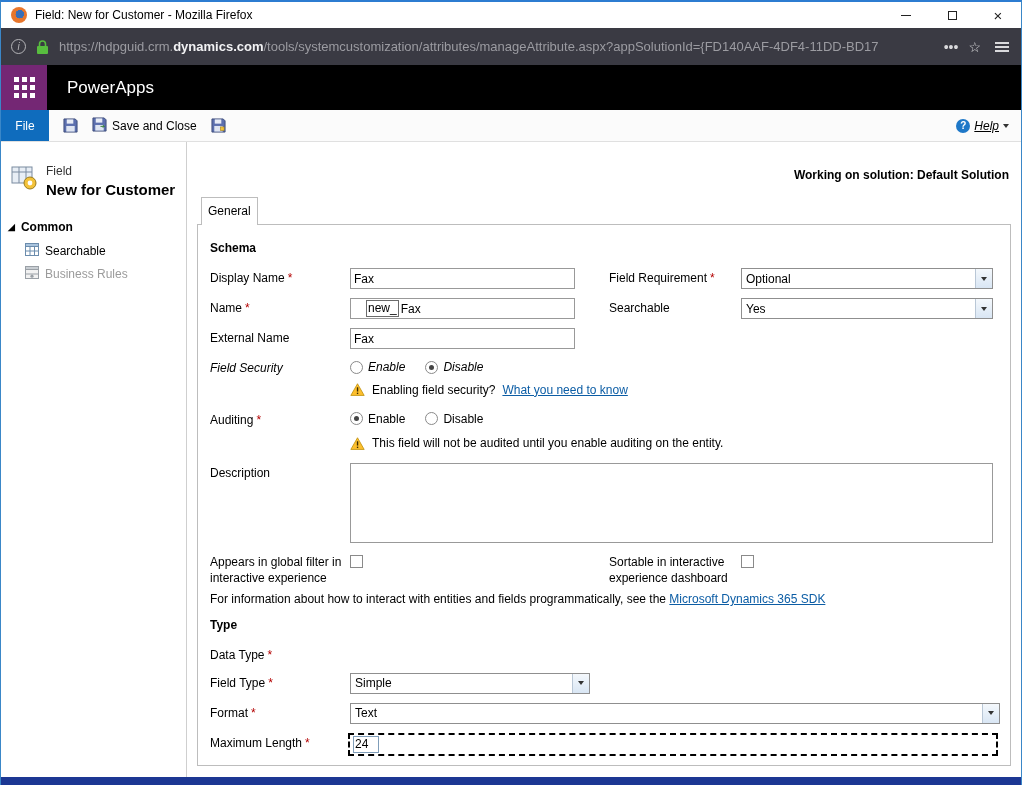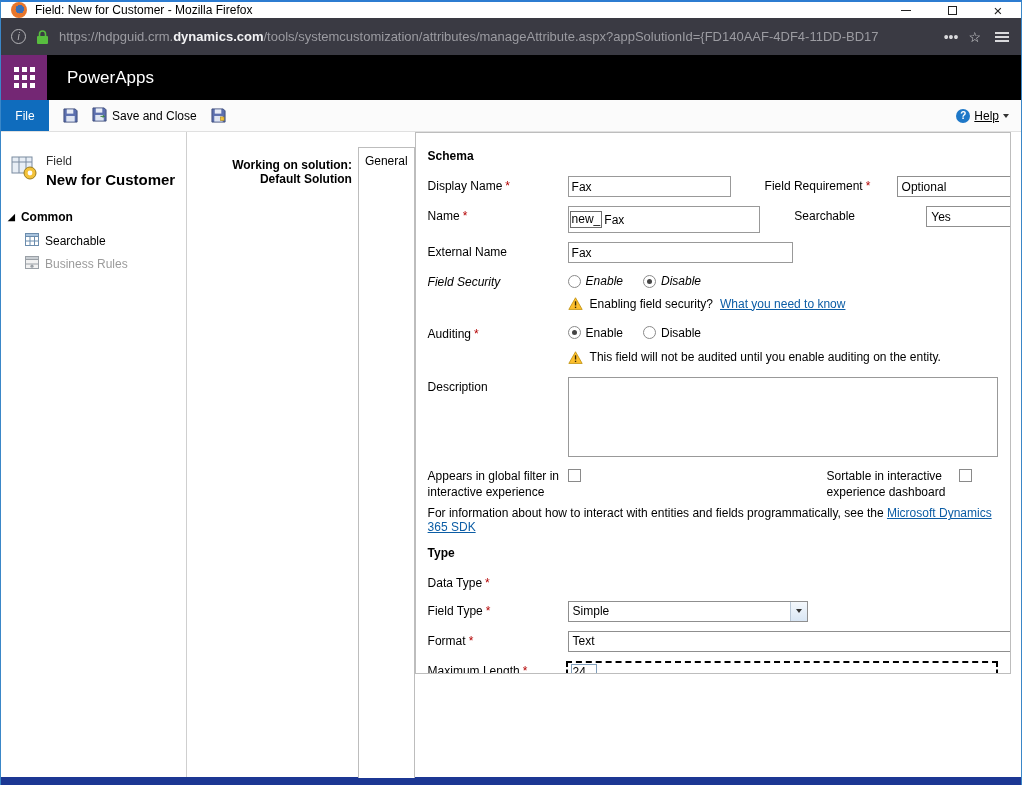--- a/index.html
+++ b/index.html
@@ -4,21 +4,21 @@
 <style>
   * { margin:0; padding:0; box-sizing:border-box; }
   html,body { background:#e8e8e8; }
   body { font-family:"Liberation Sans", sans-serif; color:#000; }
 
   .window { width:1022px; height:785px; background:#fff; border-left:1px solid #3a87c8;
             border-right:1px solid #3a87c8; border-top:2px solid #2c7cd1;
             display:flex; flex-direction:column; overflow:hidden; position:relative; }
 
   
-  .titlebar { height:16px; background:#fff; display:flex; align-items:center; gap:8px;
+  .titlebar { height:26px; background:#fff; display:flex; align-items:center; gap:8px;
               padding-left:10px; font-size:12px; flex:none; }
   .ff-icon { width:16px; height:16px; border-radius:50%; flex:none;
              background:radial-gradient(circle at 55% 45%, #3a6fb8 0 34%, #e8762c 35% 100%); }
   .win-controls { margin-left:auto; display:flex; height:100%; }
   .wc { width:46px; height:100%; display:flex; align-items:center; justify-content:center;
         color:#222; cursor:pointer; }
   .min-glyph { width:10px; height:1px; background:#222; display:block; }
   .max-glyph { width:9px; height:9px; border:1px solid #222; display:block; }
   .close-glyph { font-size:15px; line-height:1; }
 
@@ -49,38 +49,38 @@
   .file-tab { width:48px; height:100%; background:#0f6cbd; color:#fff; font-size:12px;
               display:flex; align-items:center; justify-content:center; cursor:pointer; flex:none; }
   .rb-icon { margin-left:14px; display:flex; cursor:pointer; flex:none; }
   .rb-btn { display:flex; align-items:center; gap:5px; margin-left:14px; font-size:12px;
             cursor:pointer; flex:none; }
   .help { margin-left:auto; margin-right:12px; display:flex; align-items:center; gap:4px;
           font-size:12px; cursor:pointer; }
   .help-icon { width:14px; height:14px; border-radius:50%; background:#1e78c8; color:#fff;
                font-size:10px; font-weight:bold; display:flex; align-items:center;
                justify-content:center; flex:none; }
-  .help-label { text-decoration:underline; }
+  .help-label { text-decoration:underline;font-style:italic; }
   .caret { width:0; height:0; border-left:3px solid transparent; border-right:3px solid transparent;
            border-top:4px solid #333; }
 
   
   .content { flex:1; display:flex; min-height:0; background:#fff; }
   .sidebar { width:186px; flex:none; border-right:1px solid #cfcfcf; padding-top:22px; }
   .entity { display:flex; gap:9px; padding:0 8px 16px 10px; align-items:flex-start; }
   .entity-type { font-size:12px; color:#333; margin-bottom:3px; }
   .entity-name { font-size:15px; font-weight:bold; }
   .nav-group { display:flex; align-items:center; gap:6px; font-size:12px; font-weight:bold;
                padding:6px 6px 6px 7px; cursor:pointer; }
   .tri { font-size:9px; line-height:1; }
   .nav-item { display:flex; align-items:center; gap:6px; font-size:12px;
               padding:3px 6px 4px 24px; cursor:pointer; }
   .nav-item.disabled { color:#9b9b9b; }
 
-  .main { flex:1; display:flex; flex-direction:row; padding:0 10px; min-width:0; }
+  .main { flex:1; display:flex; flex-direction:column; padding:0 10px; min-width:0; }
   .working-on { font-size:12px; font-weight:bold; text-align:right; padding:26px 2px 0 0; }
   .tabstrip { margin-top:15px; display:flex; }
   .tab { border:1px solid #bdbdbd; border-bottom:none; background:#fff; padding:6px 6px 7px;
          font-size:12px; margin-left:4px; margin-bottom:-1px; position:relative; z-index:2;
          cursor:pointer; }
   .panel { border:1px solid #bdbdbd; height:542px; padding:10px 12px 0 12px; overflow:hidden;
            background:#fff; }
 
   .section-title { font-size:12px; font-weight:bold; margin:6px 0 13px 0; }
   .frow { display:flex; align-items:flex-start; margin-bottom:9px; font-size:12px; }
@@ -93,22 +93,22 @@
   .w225 { width:225px; } .w240 { width:240px; } .w252 { width:252px; } .w650 { width:650px; }
   .sel { height:21px; border:1px solid #8f8f8f; background:#fff; display:flex; align-items:center;
          cursor:pointer; flex:none; }
   .sval { flex:1; padding:0 4px; white-space:nowrap; overflow:hidden; }
   .sarrow { width:17px; height:100%; border-left:1px solid #b9c7d6; flex:none;
             background:linear-gradient(#f4f8fc,#d9e6f4); display:flex; align-items:center;
             justify-content:center; }
   .sarrow::after { content:""; border-left:3.5px solid transparent; border-right:3.5px solid transparent;
                    border-top:4px solid #333; }
 
-  .name-wrap { width:225px; height:27px; border:1px solid #999; background:#fff; display:flex;
-               align-items:center; padding-left:1px; }
+  .name-wrap { width:225px; height:21px; border:1px solid #999; background:#fff; display:flex;
+               align-items:center; padding-left:15px; }
   .prefix { border:1px solid #6b6b6b; padding:0 1px; margin-right:2px; font-size:12px;
             line-height:15px; background:#fff; flex:none; }
   .name-rest { border:none; outline:none; flex:1; font-size:12px; height:17px; padding:0;
                font-family:"Liberation Sans", sans-serif; min-width:0; }
 
   .rgroup { display:flex; align-items:center; gap:5px; margin-right:20px; padding-top:2px;
             cursor:pointer; }
   .radio { width:13px; height:13px; border:1px solid #8a8a8a; border-radius:50%; background:#fff;
            position:relative; flex:none; }
   .radio.on::after { content:""; position:absolute; left:3px; top:3px; width:5px; height:5px;

